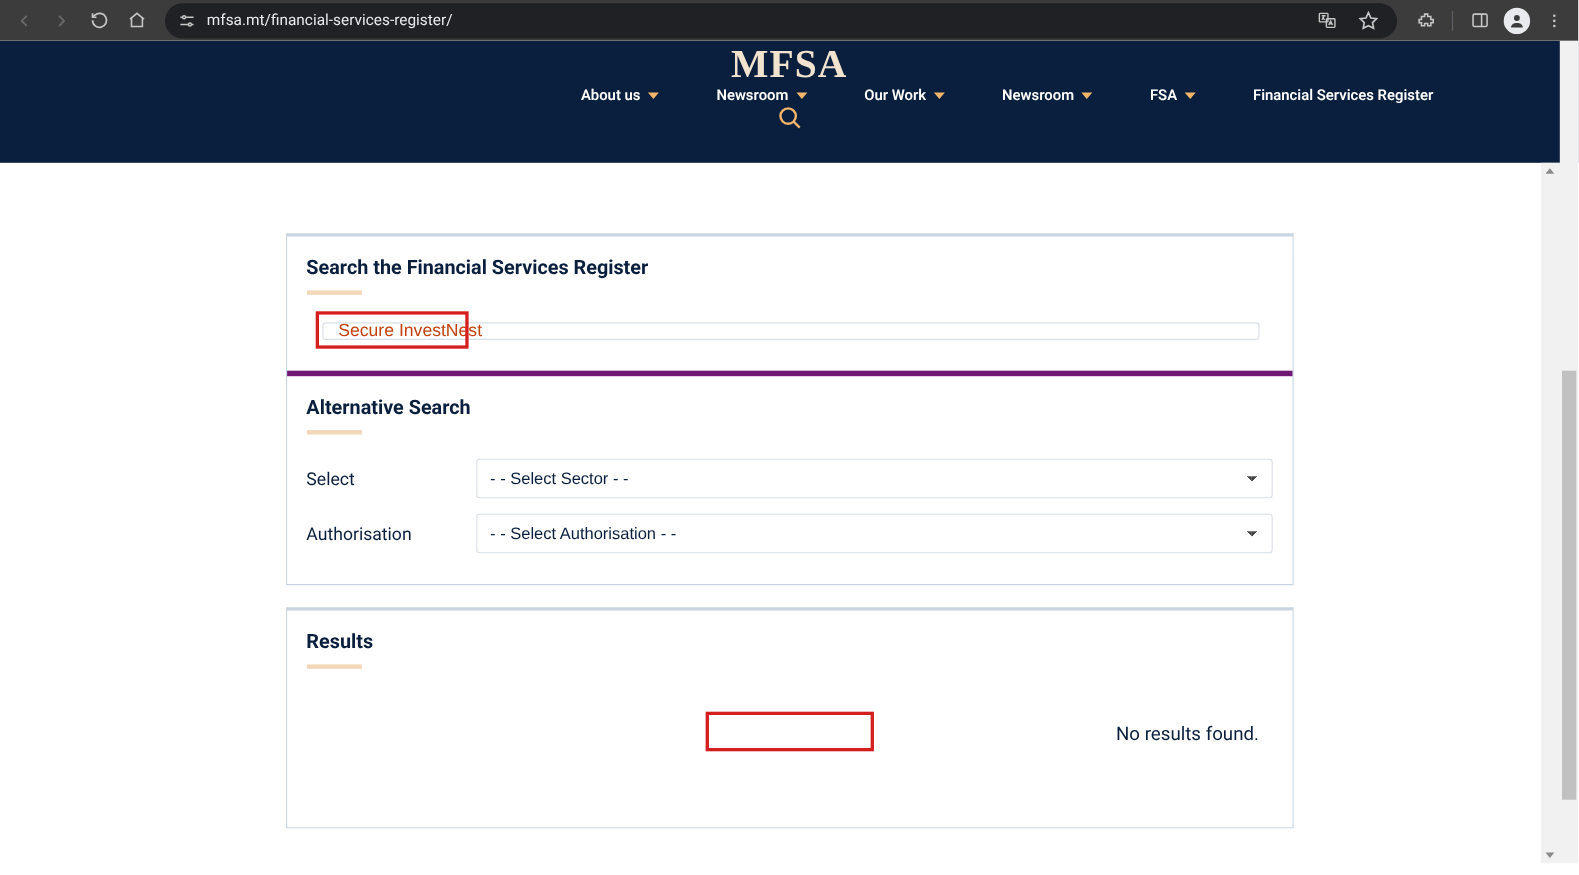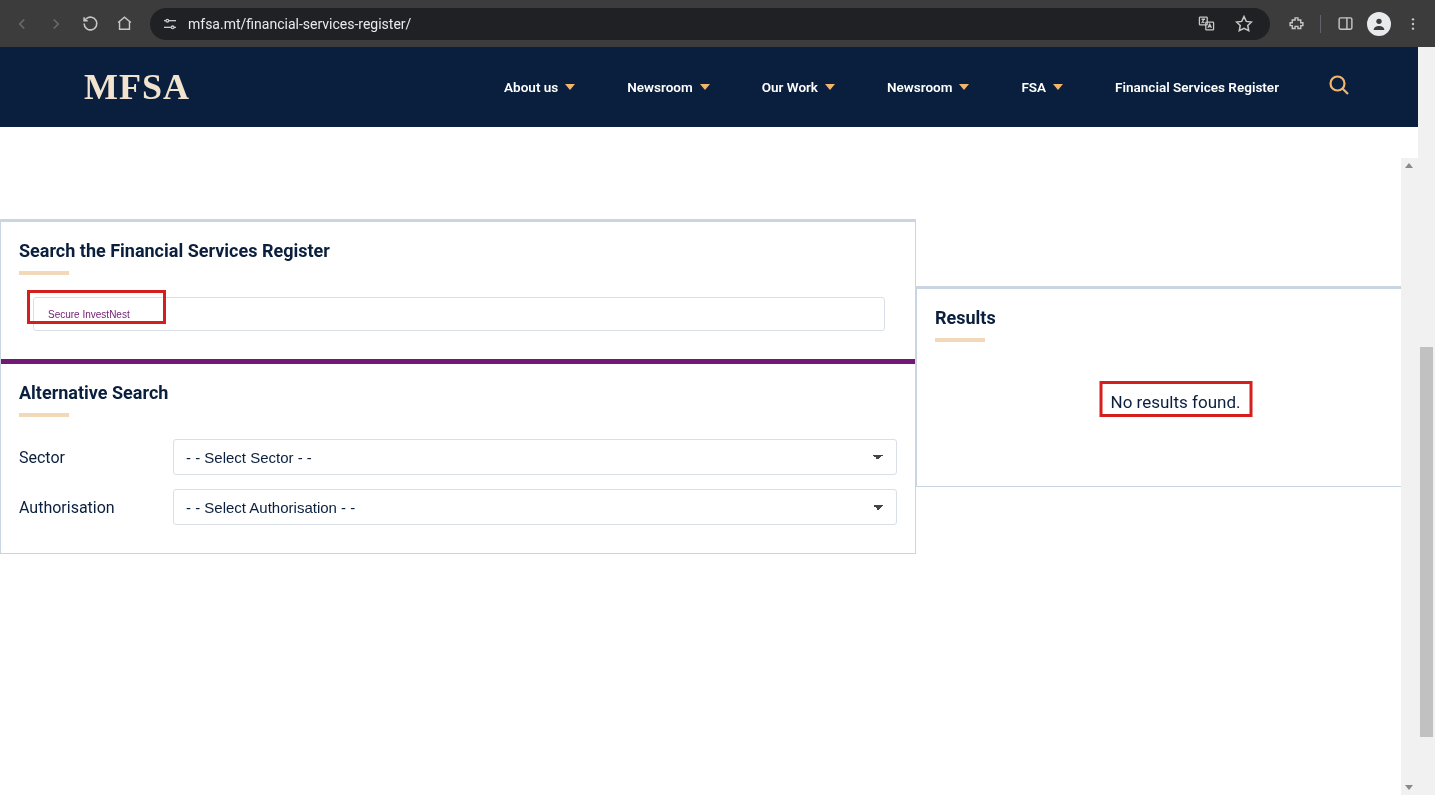--- a/index.html
+++ b/index.html
@@ -7,21 +7,21 @@
     font-family: -apple-system, BlinkMacSystemFont, "Segoe UI", Roboto, sans-serif;
     background: #ffffff;
     width: 1435px;
     height: 795px;
     overflow: hidden;
     position: relative;
   }
 
   
   .browser-chrome {
-    height: 47px;
+    height: 37px;
     background: #3c3c3c;
     display: flex;
     align-items: center;
     padding: 0 8px;
     gap: 6px;
   }
   .chrome-icon-btn {
     width: 28px;
     height: 28px;
     display: flex;
@@ -73,25 +73,26 @@
 
   
   .page-wrap {
     position: relative;
     height: calc(795px - 47px);
     overflow: hidden;
   }
 
   
   .site-header {
-    height: 80px;
+    height: 111px;
     background: #0a1f3d;
     display: flex;
     align-items: center;
     padding: 0 84px 0 84px;
+    flex-direction: column;
   }
   .logo {
     font-family: "Times New Roman", Georgia, serif;
     font-weight: 600;
     font-size: 36px;
     color: #f2e3cf;
     letter-spacing: 1px;
   }
   .main-nav {
     display: flex;
@@ -115,23 +116,23 @@
     border-right: 5px solid transparent;
     border-top: 6px solid #f2b56b;
   }
   .header-search-icon {
     color: #f2b56b;
     cursor: pointer;
   }
 
   
   .content {
-    padding: 92px 0 0 0;
-    display: flex;
-    flex-direction: row;
+    padding: 64px 0 0 0;
+    display: flex;
+    flex-direction: column;
     align-items: center;
   }
   .panel {
     width: 916px;
     border: 1px solid #c9d6e2;
     border-top: 3px solid #c9d6e2;
     background: #fff;
     margin-bottom: 20px;
   }
   .panel-section {
@@ -156,26 +157,26 @@
   .search-row {
     padding: 0 14px;
   }
   .search-input-wrap {
     position: relative;
     display: inline-block;
     width: 852px;
   }
   .search-input {
     width: 100%;
-    height: 34px;
+    height: 16px;
     border: 1px solid #d9dfe6;
     border-radius: 3px;
     padding: 0 14px;
-    font-size: 10px;
-    color: #701a75;
+    font-size: 16px;
+    color: #c2410c;
   }
   .red-highlight-input {
     position: absolute;
     left: -6px;
     top: -7px;
     width: 139px;
     height: 34px;
     border: 3px solid #d51e1e;
     pointer-events: none;
   }
@@ -201,21 +202,21 @@
     color: #0a1f3d;
     appearance: none;
     background-image: linear-gradient(45deg, transparent 50%, #444 50%),
                       linear-gradient(135deg, #444 50%, transparent 50%);
     background-position: calc(100% - 18px) 15px, calc(100% - 13px) 15px;
     background-size: 5px 5px, 5px 5px;
     background-repeat: no-repeat;
   }
 
   .results-msg-wrap {
-    text-align: center;
+    text-align: right;
     padding: 22px 0 40px 0;
     position: relative;
   }
   .results-msg {
     display: inline-block;
     color: #0a1f3d;
     font-size: 17px;
     padding: 6px 12px;
   }
   .red-highlight-msg {
@@ -401,21 +402,21 @@
             <div class="red-highlight-input"></div>
           </div>
         </div>
       </div>
 
       <div class="panel-section">
         <div class="section-title">Alternative Search</div>
         <div class="title-underline"></div>
 
         <div class="alt-row">
-          <div class="alt-label">Sector</div>
+          <div class="alt-label">Select</div>
           <select class="select">
             <option>- - Select Sector - -</option>
           </select>
         </div>
 
         <div class="alt-row" style="margin-bottom:0">
           <div class="alt-label">Authorisation</div>
           <select class="select">
             <option>- - Select Authorisation - -</option>
           </select>

